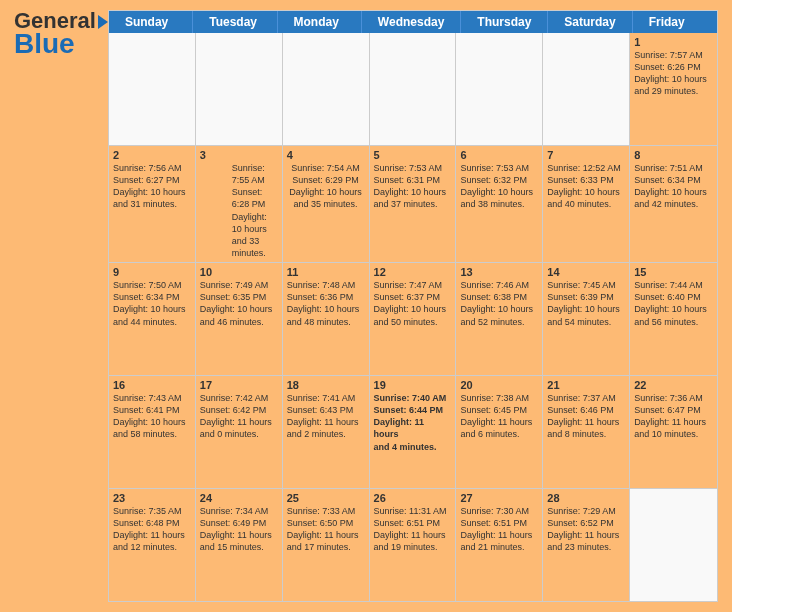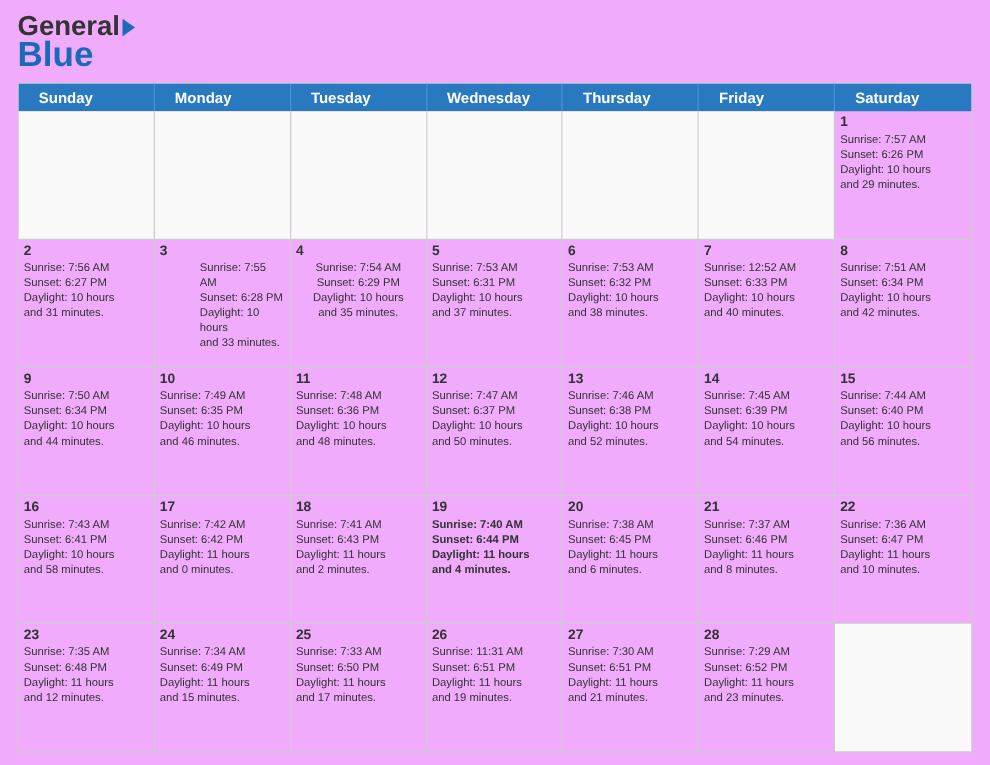--- a/index.html
+++ b/index.html
@@ -4,26 +4,25 @@
   <style>
     * { box-sizing: border-box; margin: 0; padding: 0; }
     body {
       font-family: Arial, sans-serif;
       background: #fff;
       width: 792px;
       height: 612px;
       overflow: hidden;
     }
     .page {
-      width: 792px;
+      width: 732px;
       height: 612px;
-      background: #f0abfc;
+      background: #fdba74;
       padding: 10px 14px 10px 14px;
       display: flex;
-      flex-direction: column;
     }
     .header {
       display: flex;
       justify-content: space-between;
       align-items: flex-start;
       margin-bottom: 6px;
     }
     .logo {
       display: flex;
       flex-direction: column;
@@ -129,26 +128,26 @@
     </div>
     <div class="title-block">
       <div class="month-title"></div>
       <div class="location"></div>
     </div>
   </div>
 
   <div class="calendar">
     <div class="cal-header">
     <div class="cal-header-cell">Sunday</div>
+        <div class="cal-header-cell">Tuesday</div>
         <div class="cal-header-cell">Monday</div>
-        <div class="cal-header-cell">Tuesday</div>
         <div class="cal-header-cell">Wednesday</div>
         <div class="cal-header-cell">Thursday</div>
+        <div class="cal-header-cell">Saturday</div>
         <div class="cal-header-cell">Friday</div>
-        <div class="cal-header-cell">Saturday</div>
       </div>
     <div class="cal-body">
     <div class="cal-row">
           <div class="cal-cell empty"></div>
           <div class="cal-cell empty"></div>
           <div class="cal-cell empty"></div>
           <div class="cal-cell empty"></div>
           <div class="cal-cell empty"></div>
           <div class="cal-cell empty"></div>
           <div class="cal-cell">

